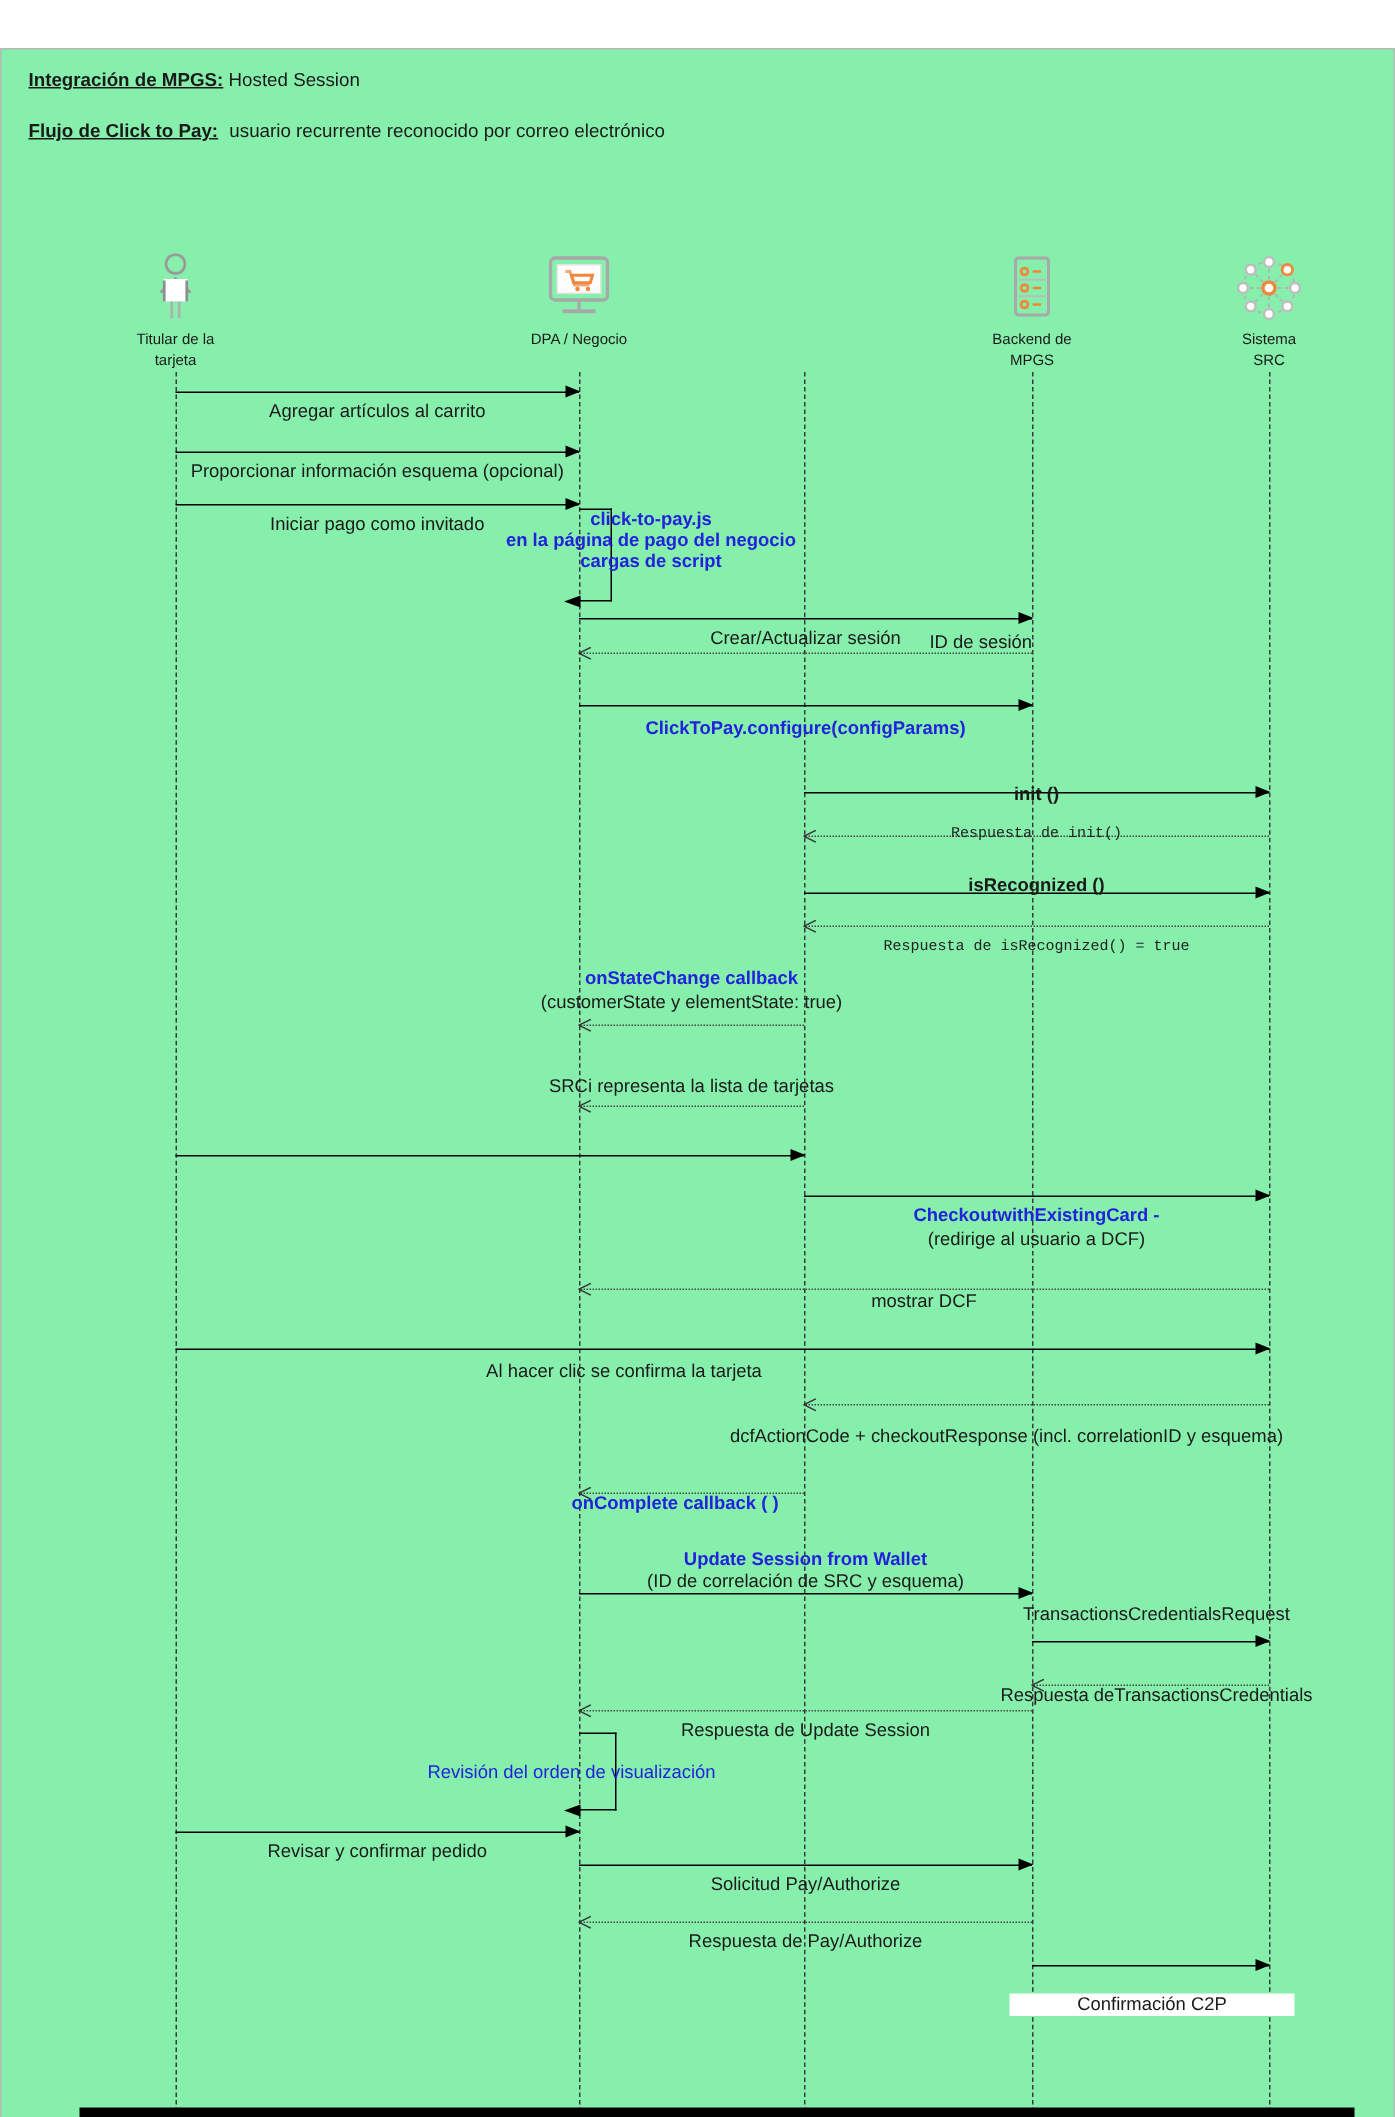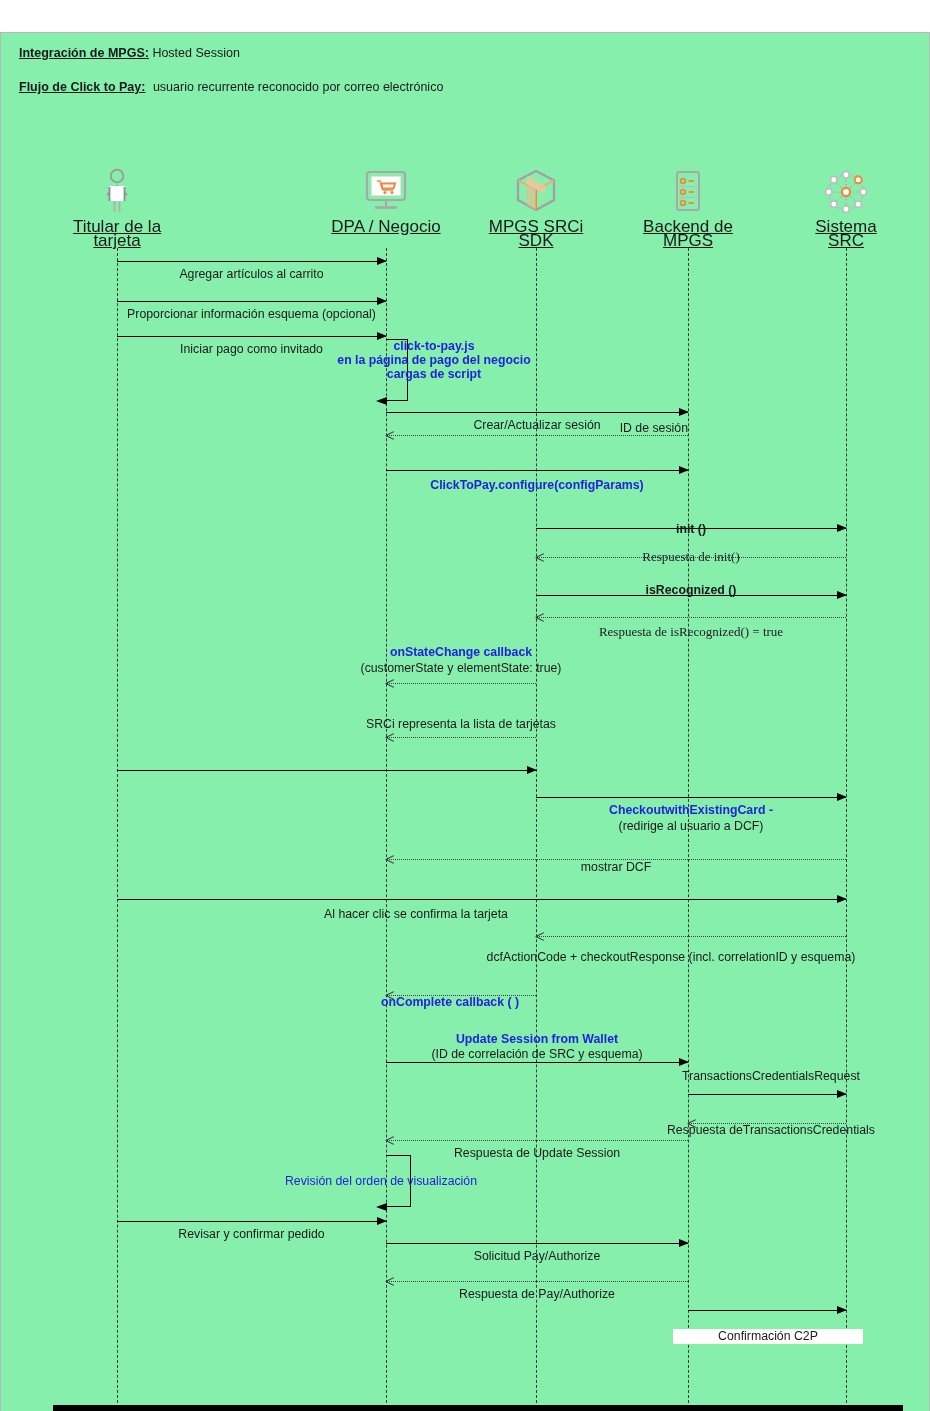--- a/index.html
+++ b/index.html
@@ -11,37 +11,37 @@
   .hdr{position:absolute;font-size:12.5px;color:#1a1a1a;white-space:nowrap;}
   .hdr .lbl{font-weight:bold;text-decoration:underline;}
   .hdr .val{font-weight:normal;}
 
   
   .lifeline{position:absolute;width:0;border-left:1.4px dashed #3a3a3a;}
 
   
   .part{position:absolute;text-align:center;}
   .part .ico{height:56px;display:flex;align-items:flex-end;justify-content:center;}
-  .part .nm{font-size:17px;color:#1a1a1a;line-height:14px;margin-top:3px;white-space:pre-line;text-decoration:underline;}
+  .part .nm{font-size:10px;color:#1a1a1a;line-height:14px;margin-top:3px;white-space:pre-line;}
 
   
   .msg{position:absolute;height:0;}
   .msg .line{position:absolute;left:0;top:0;width:100%;height:0;}
   .msg.solid .line{border-top:1.4px solid #000;}
   .msg.dotted .line{border-top:1.2px dotted #444;}
   .msg .head{position:absolute;top:-4.5px;width:0;height:0;}
   .msg.solid.r .head{right:-1px;border-top:4.5px solid transparent;border-bottom:4.5px solid transparent;border-left:10px solid #000;}
   .msg.dotted.l .head{left:0px;top:-5px;width:9px;height:10px;border:0;}
   .msg.dotted.l .head:before{content:"";position:absolute;left:0;top:0;width:9px;height:5px;border-bottom:1.3px solid #333;transform-origin:left bottom;transform:rotate(-26deg);}
   .msg.dotted.l .head:after{content:"";position:absolute;left:0;top:5px;width:9px;height:5px;border-top:1.3px solid #333;transform-origin:left top;transform:rotate(26deg);}
 
   
   .lab{position:absolute;font-size:12.3px;color:#1a1a1a;text-align:center;line-height:15px;white-space:nowrap;}
   .lab.blue{color:#2222dd;font-weight:bold;}
-  .lab.mono{font-family:Liberation Serif, serif;font-size:13px;color:#222;}
+  .lab.mono{font-family:Liberation Mono, monospace;font-size:10px;color:#222;}
 
   
   .selfloop{position:absolute;border:1.4px solid #000;border-left:none;box-sizing:border-box;}
   .selfloop .ah{position:absolute;left:-10px;bottom:-5.2px;width:0;height:0;
       border-top:4.8px solid transparent;border-bottom:4.8px solid transparent;border-right:11px solid #000;}
 
   .footbar{position:absolute;background:#000;}
 </style>
 </head>
 <body>
@@ -87,33 +87,20 @@
         <path d="M21 14.5 L35 14.5 L33.5 19.5 L22.5 19.5 Z" fill="none" stroke="#f0883c" stroke-width="2"></path>
         <circle cx="25" cy="23.6" r="1.5" fill="#f0883c"></circle>
         <circle cx="32" cy="23.6" r="1.5" fill="#f0883c"></circle>
         <path d="M26 31 L26 37" stroke="#a8a8a8" stroke-width="2.2"></path>
         <path d="M15 38.5 L37 38.5" stroke="#a8a8a8" stroke-width="2.6"></path>
       </svg>
     </div>
     <div class="nm">DPA / Negocio</div>
   </div>
 
-  <div class="part" style="left:465px;top:128px;width:140px;">
-    <div class="ico">
-      <svg width="48" height="50" viewBox="0 0 48 50">
-        <path d="M24 4 L42 13.5 L42 33 L24 43 L6 33 L6 13.5 Z" fill="none" stroke="#a0a0a0" stroke-width="2.2"></path>
-        <path d="M6 13.5 L24 23 L42 13.5" fill="none" stroke="#f2a97c" stroke-width="2"></path>
-        <path d="M24 23 L24 43" fill="none" stroke="#f0883c" stroke-width="2"></path>
-        <path d="M15 8.6 L33 18.2 L33 27 L15 18 Z" fill="#f7c39b" opacity="0.75" stroke="none"></path>
-        <path d="M24 23 L24 43 L14.5 37.8 L14.5 18 Z" fill="#f6b488" opacity="0.55" stroke="none"></path>
-      </svg>
-    </div>
-    <div class="nm">MPGS SRCi
-SDK</div>
-  </div>
 
   <div class="part" style="left:617px;top:128px;width:140px;">
     <div class="ico">
       <svg width="40" height="48" viewBox="0 0 40 48">
         <rect x="9" y="3" width="22" height="38" rx="2" fill="none" stroke="#a8a8a8" stroke-width="2"></rect>
         <circle cx="15" cy="12" r="2.3" fill="none" stroke="#f0883c" stroke-width="1.8"></circle>
         <path d="M20.5 12 L26 12" stroke="#f0883c" stroke-width="1.8"></path>
         <path d="M11 17.5 L29 17.5" stroke="#bdbdbd" stroke-width="1.3"></path>
         <circle cx="15" cy="23" r="2.3" fill="none" stroke="#f0883c" stroke-width="1.8"></circle>
         <path d="M20.5 23 L26 23" stroke="#f0883c" stroke-width="1.8"></path>

